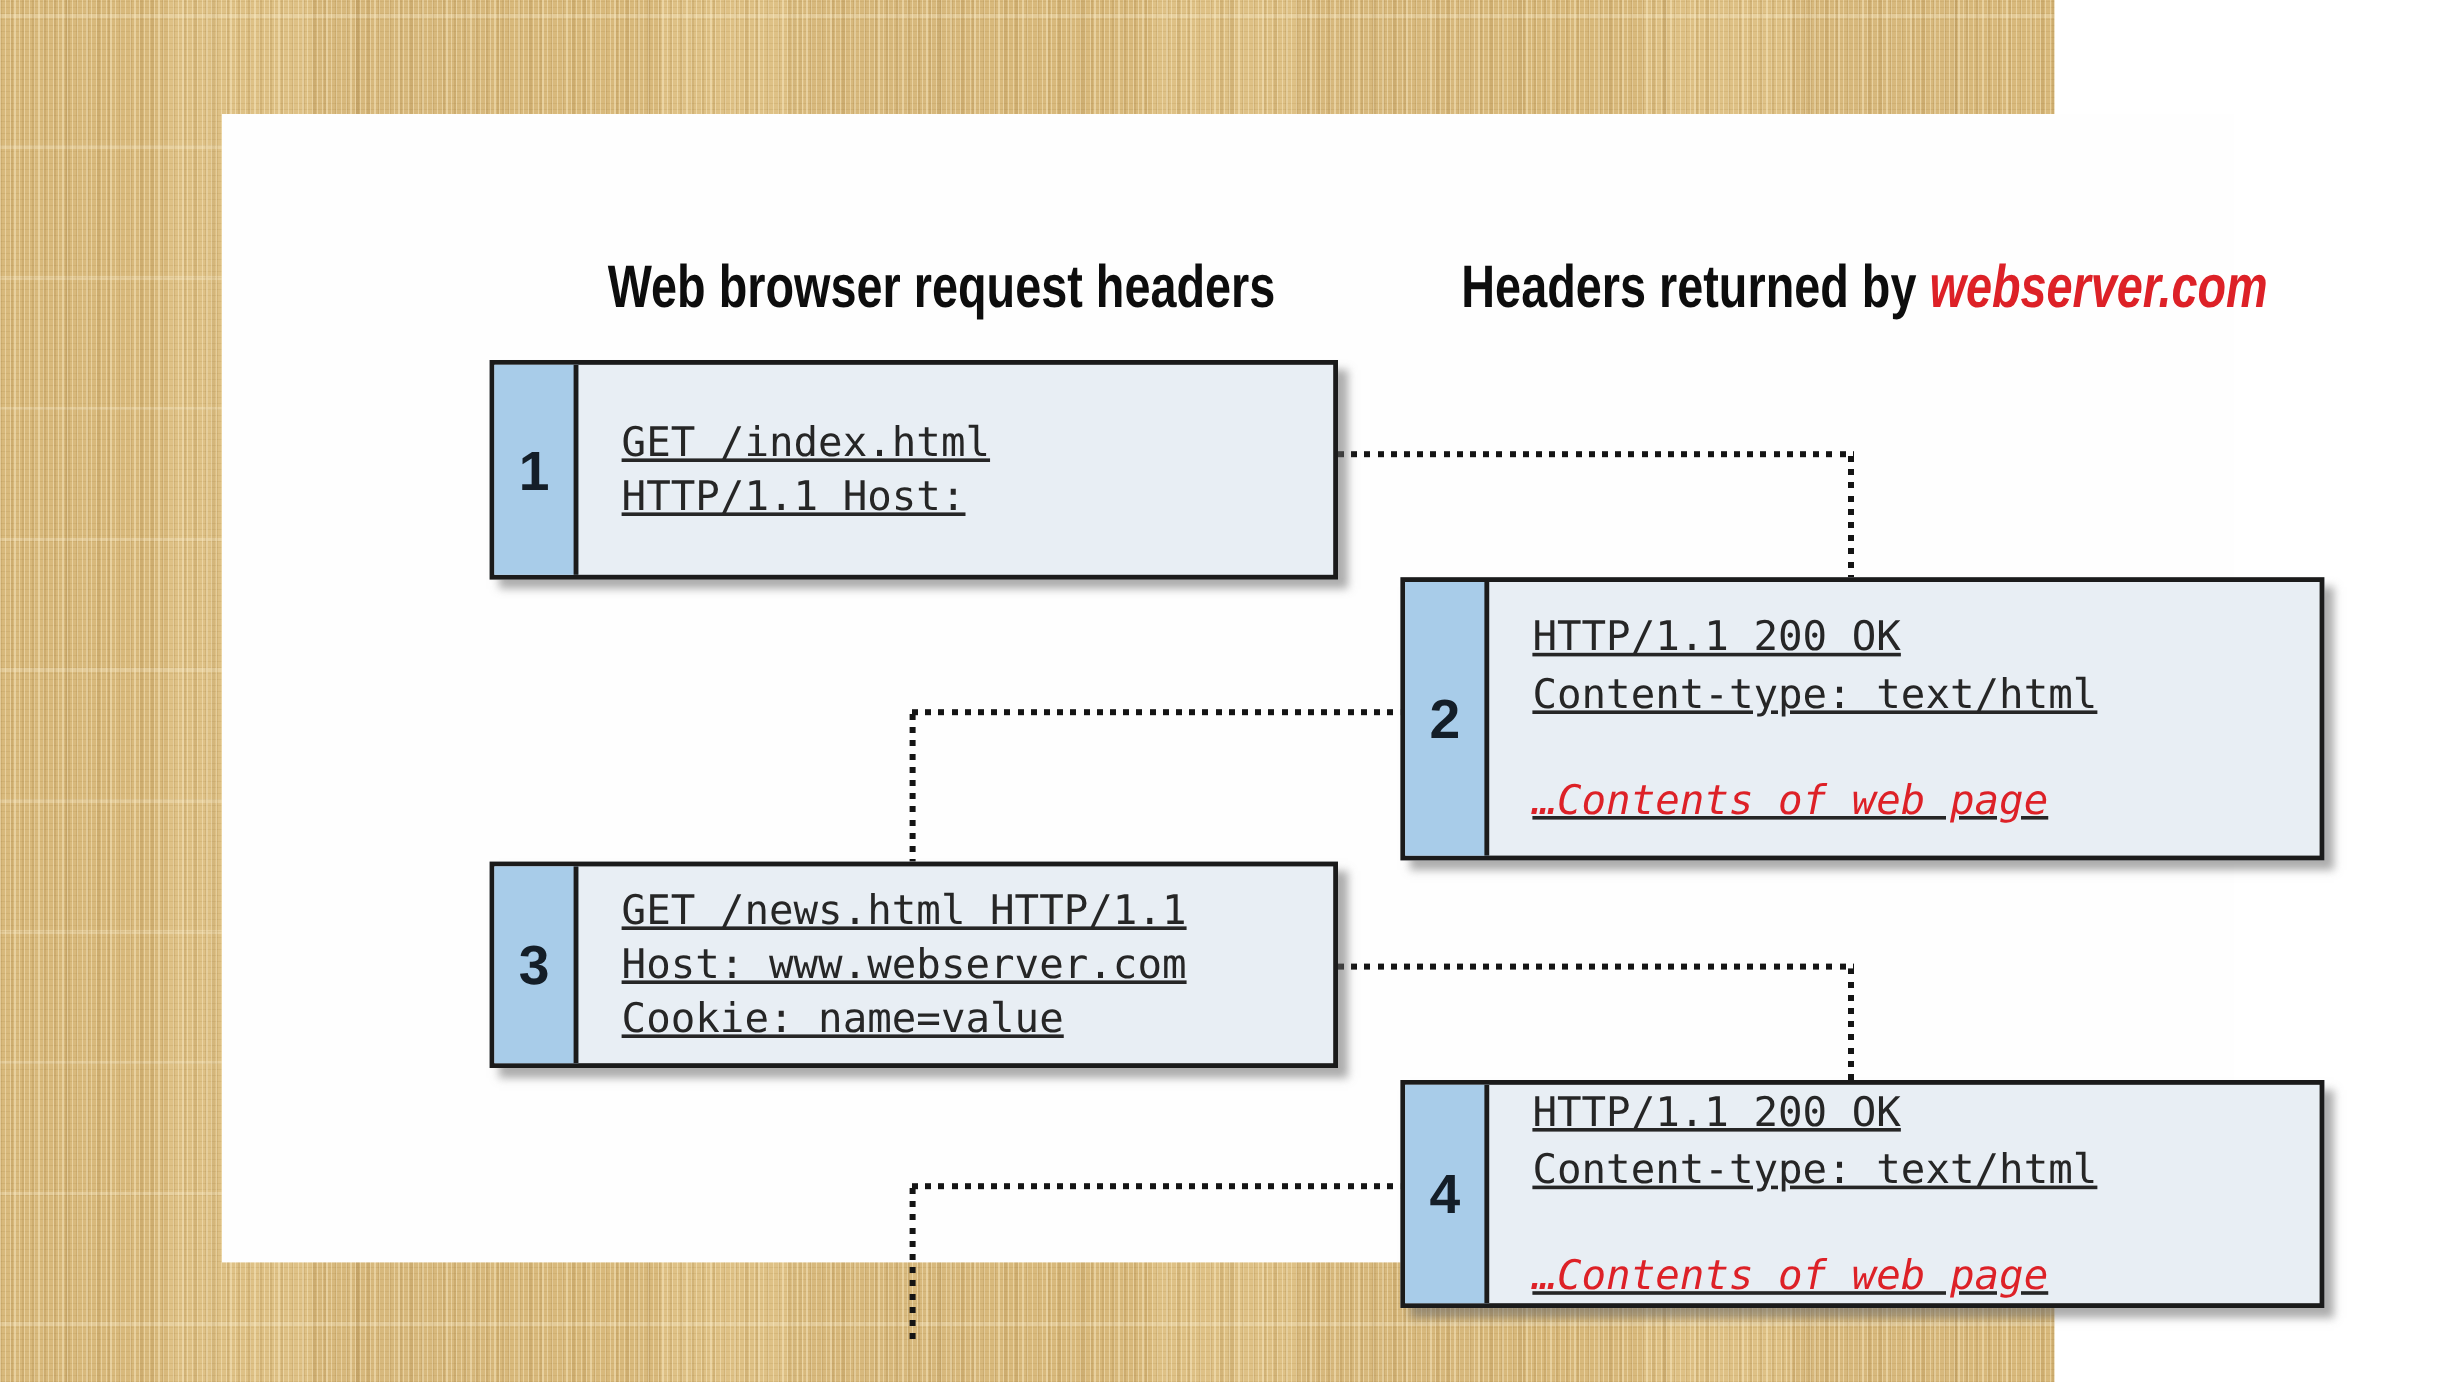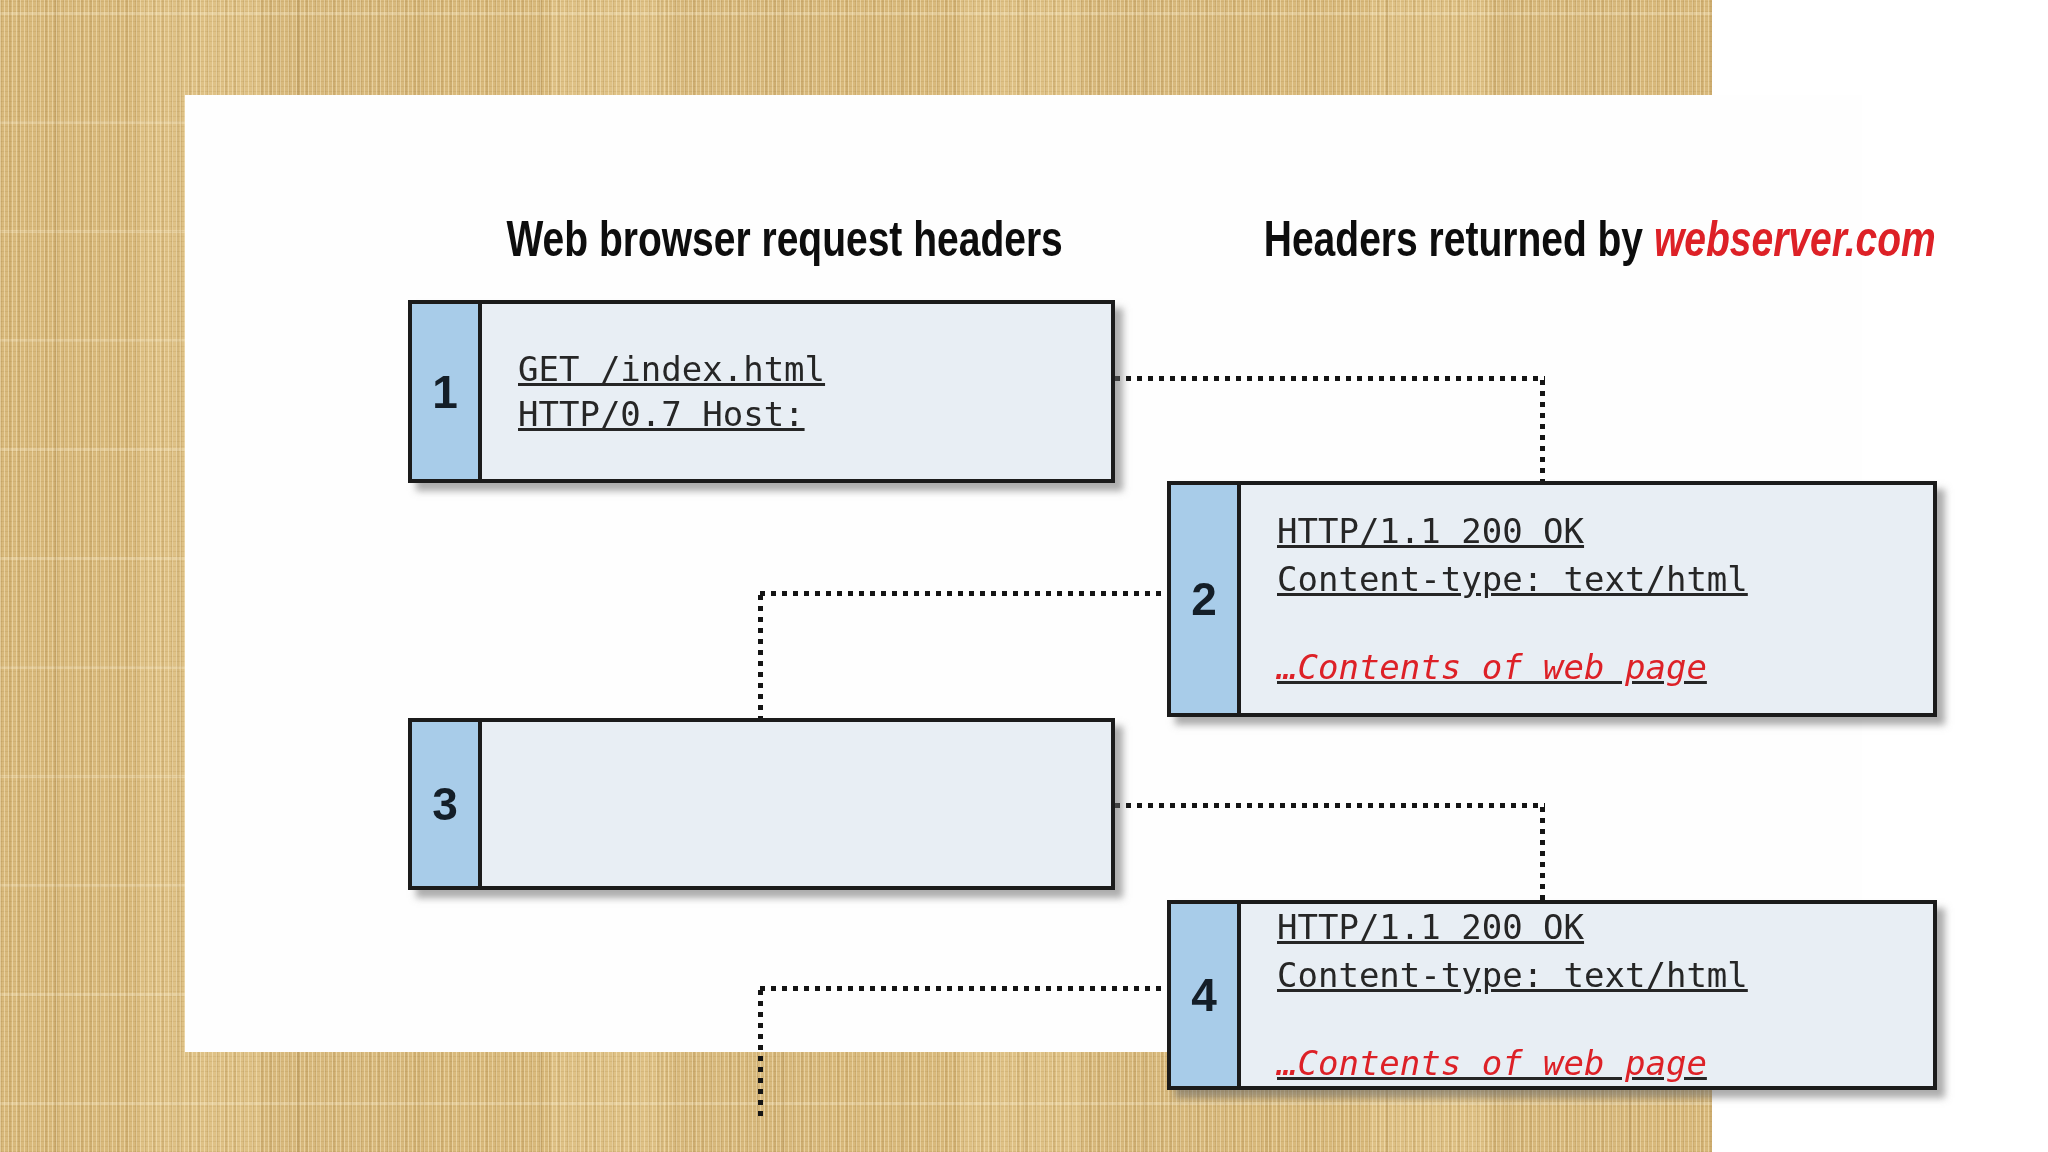--- a/index.html
+++ b/index.html
@@ -33,21 +33,21 @@
     position:absolute;left:185px;top:95px;width:1677px;height:957px;
     background:var(--panel-bg);
   }
   .col-title{
     position:absolute;top:116px;height:56px;line-height:56px;
     text-align:center;font-weight:bold;font-size:50px;color:#0d0d0d;
     white-space:nowrap;
   }
   .col-title .squeeze{display:inline-block;transform:scaleX(0.78);transform-origin:center;}
   .col-title-left{left:240px;width:720px;}
-  .col-title-right{left:984px;width:770px;}
+  .col-title-right{left:938px;width:770px;}
   .red-domain{color:var(--accent-red);font-style:italic;}
   .msg-box{
     position:absolute;display:flex;align-items:stretch;
     border:4px solid var(--border);
     background:var(--box-bg);
     box-shadow:8px 8px 7px rgba(105,105,105,0.55);
   }
   .num-tab{
     flex:0 0 70px;width:70px;
     background:var(--tab-blue);
@@ -109,35 +109,40 @@
     <div class="v-dots c2v"></div>
     <div class="h-dots c3h"></div>
     <div class="v-dots c3v"></div>
     <div class="h-dots c4h"></div>
     <div class="v-dots c4v"></div>
 
     <div class="msg-box box1">
       <div class="num-tab">1</div>
       <div class="box-content lh45">
         <div class="hline">GET /index.html</div>
-        <div class="hline">HTTP/0.7 Host:</div>
+        <div class="hline">HTTP/1.1 Host:</div>
       </div>
     </div>
 
     <div class="msg-box box2">
       <div class="num-tab">2</div>
       <div class="box-content lh48">
         <div class="hline">HTTP/1.1 200 OK</div>
         <div class="hline">Content-type: text/html</div>
         <div class="hline note">…Contents of web page</div>
       </div>
     </div>
 
     <div class="msg-box box3">
       <div class="num-tab">3</div>
+      <div class="box-content lh45">
+        <div class="hline">GET /news.html HTTP/1.1</div>
+        <div class="hline">Host: www.webserver.com</div>
+        <div class="hline">Cookie: name=value</div>
+      </div>
     </div>
 
     <div class="msg-box box4">
       <div class="num-tab">4</div>
       <div class="box-content lh48">
         <div class="hline">HTTP/1.1 200 OK</div>
         <div class="hline">Content-type: text/html</div>
         <div class="hline note">…Contents of web page</div>
       </div>
     </div>

